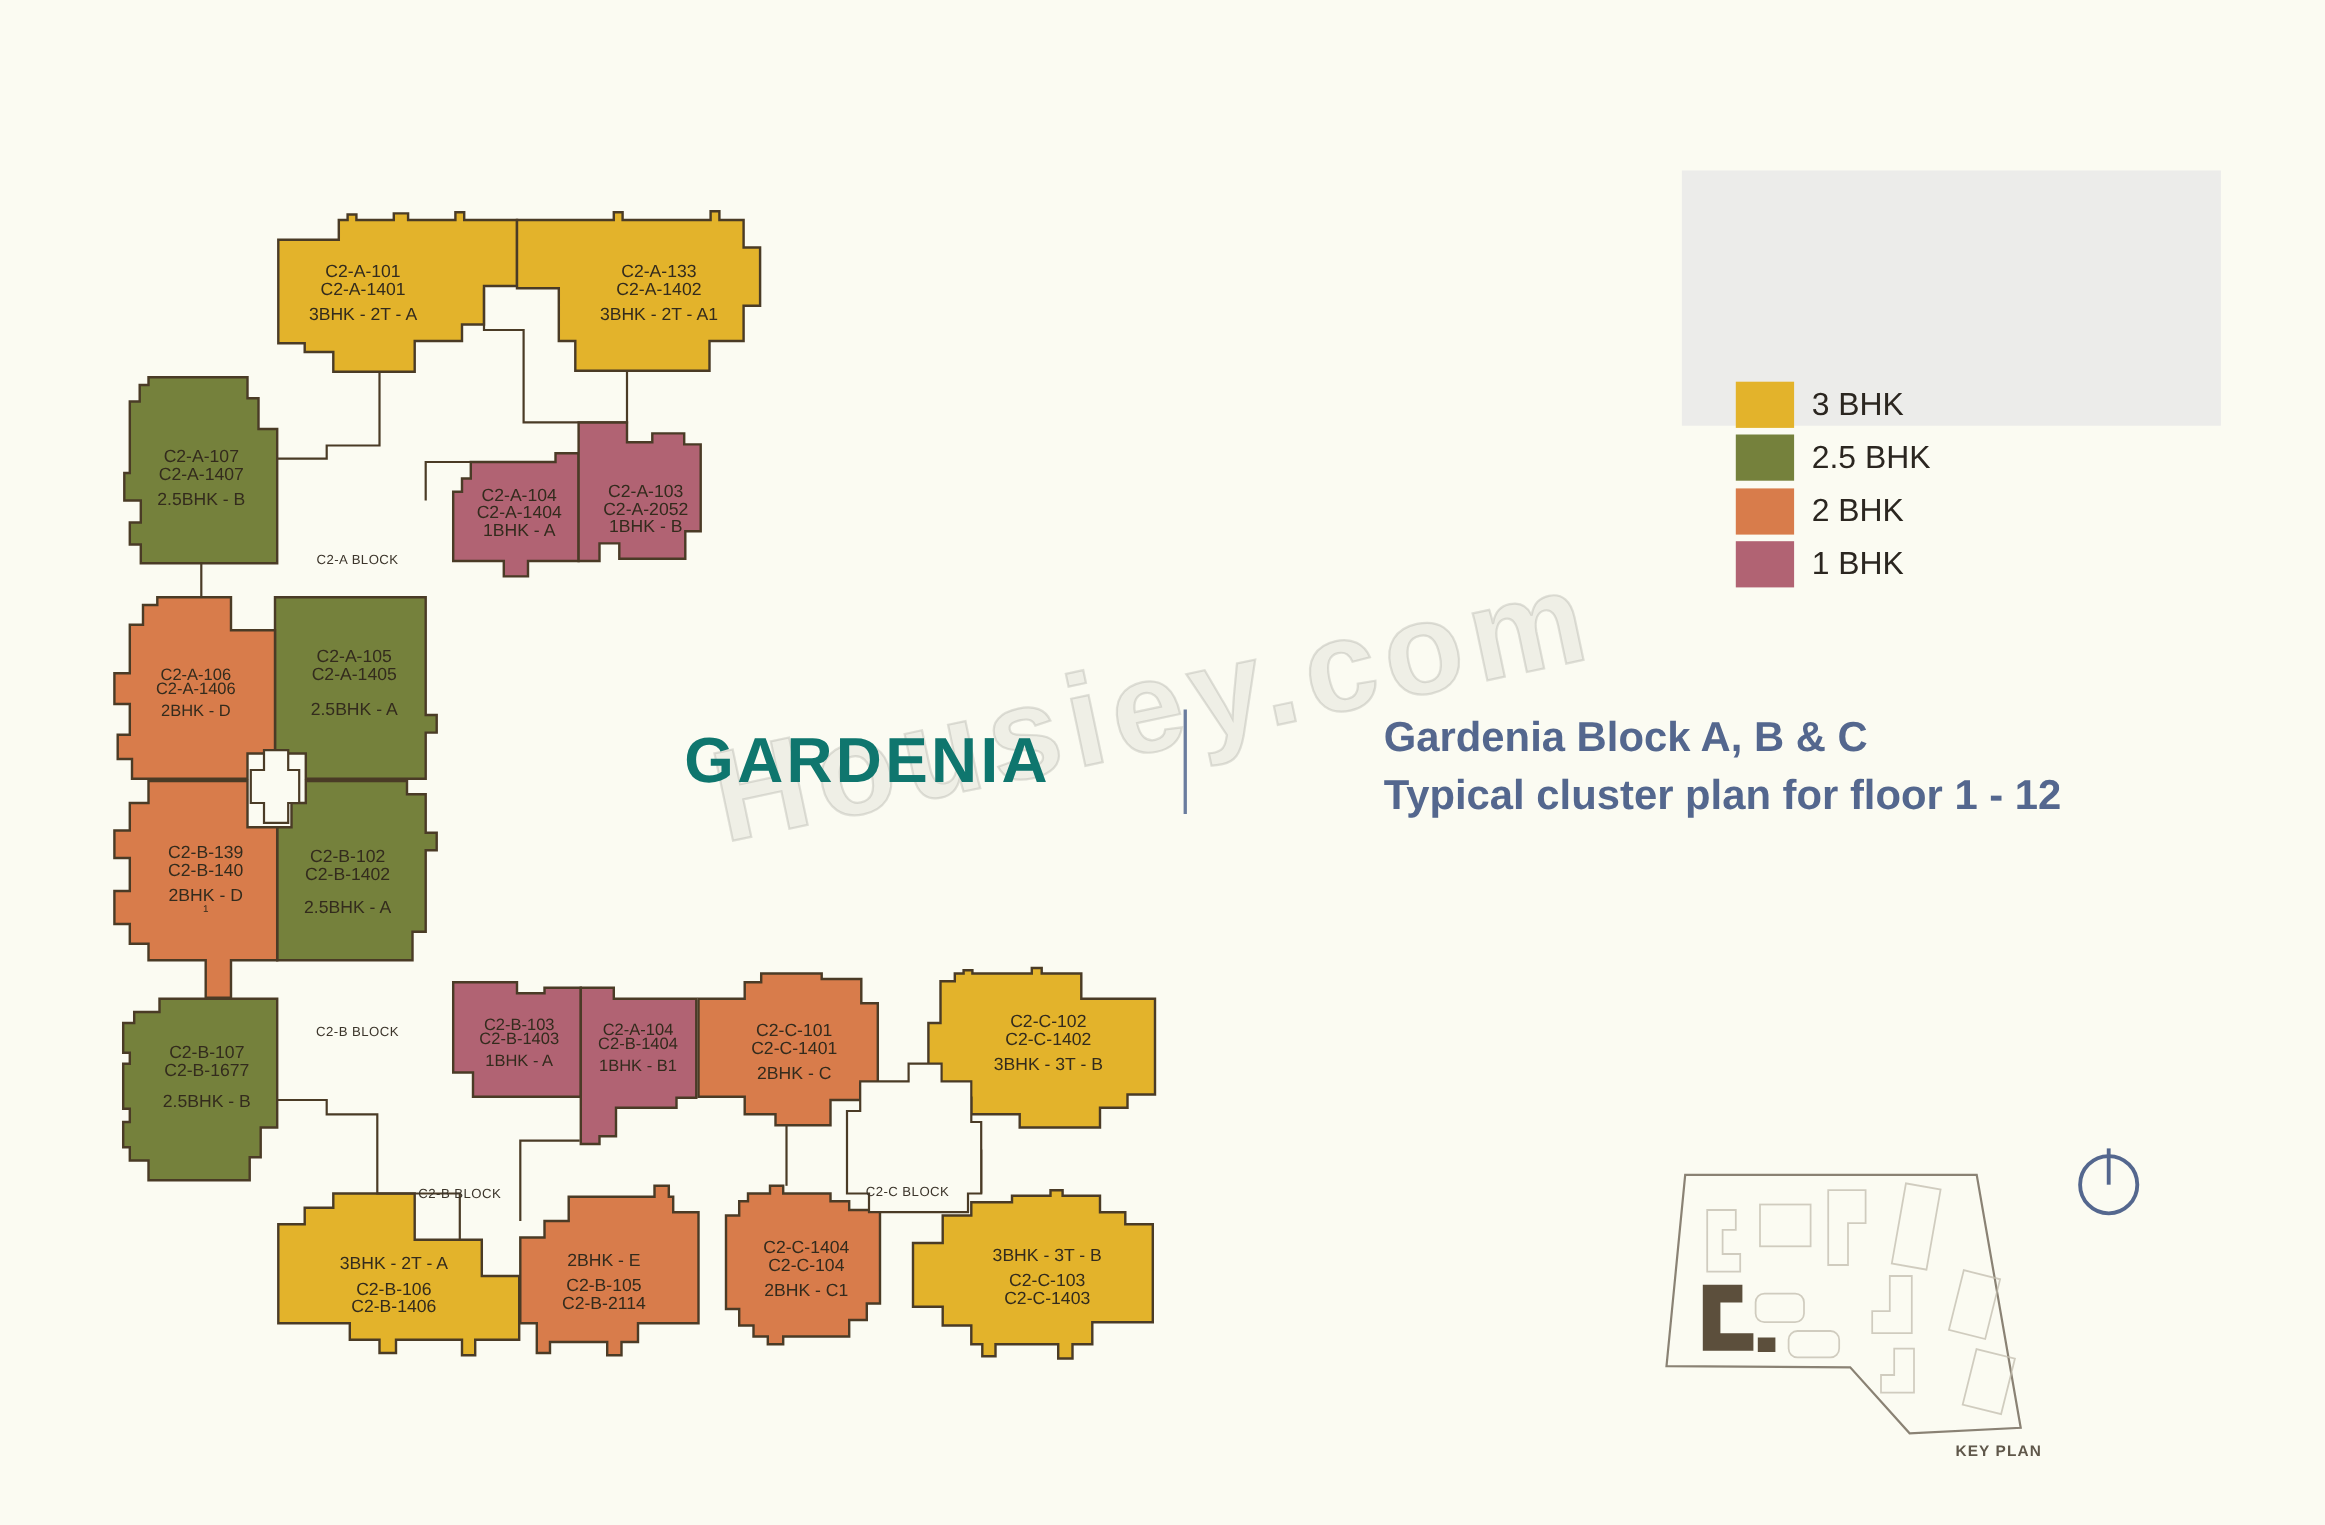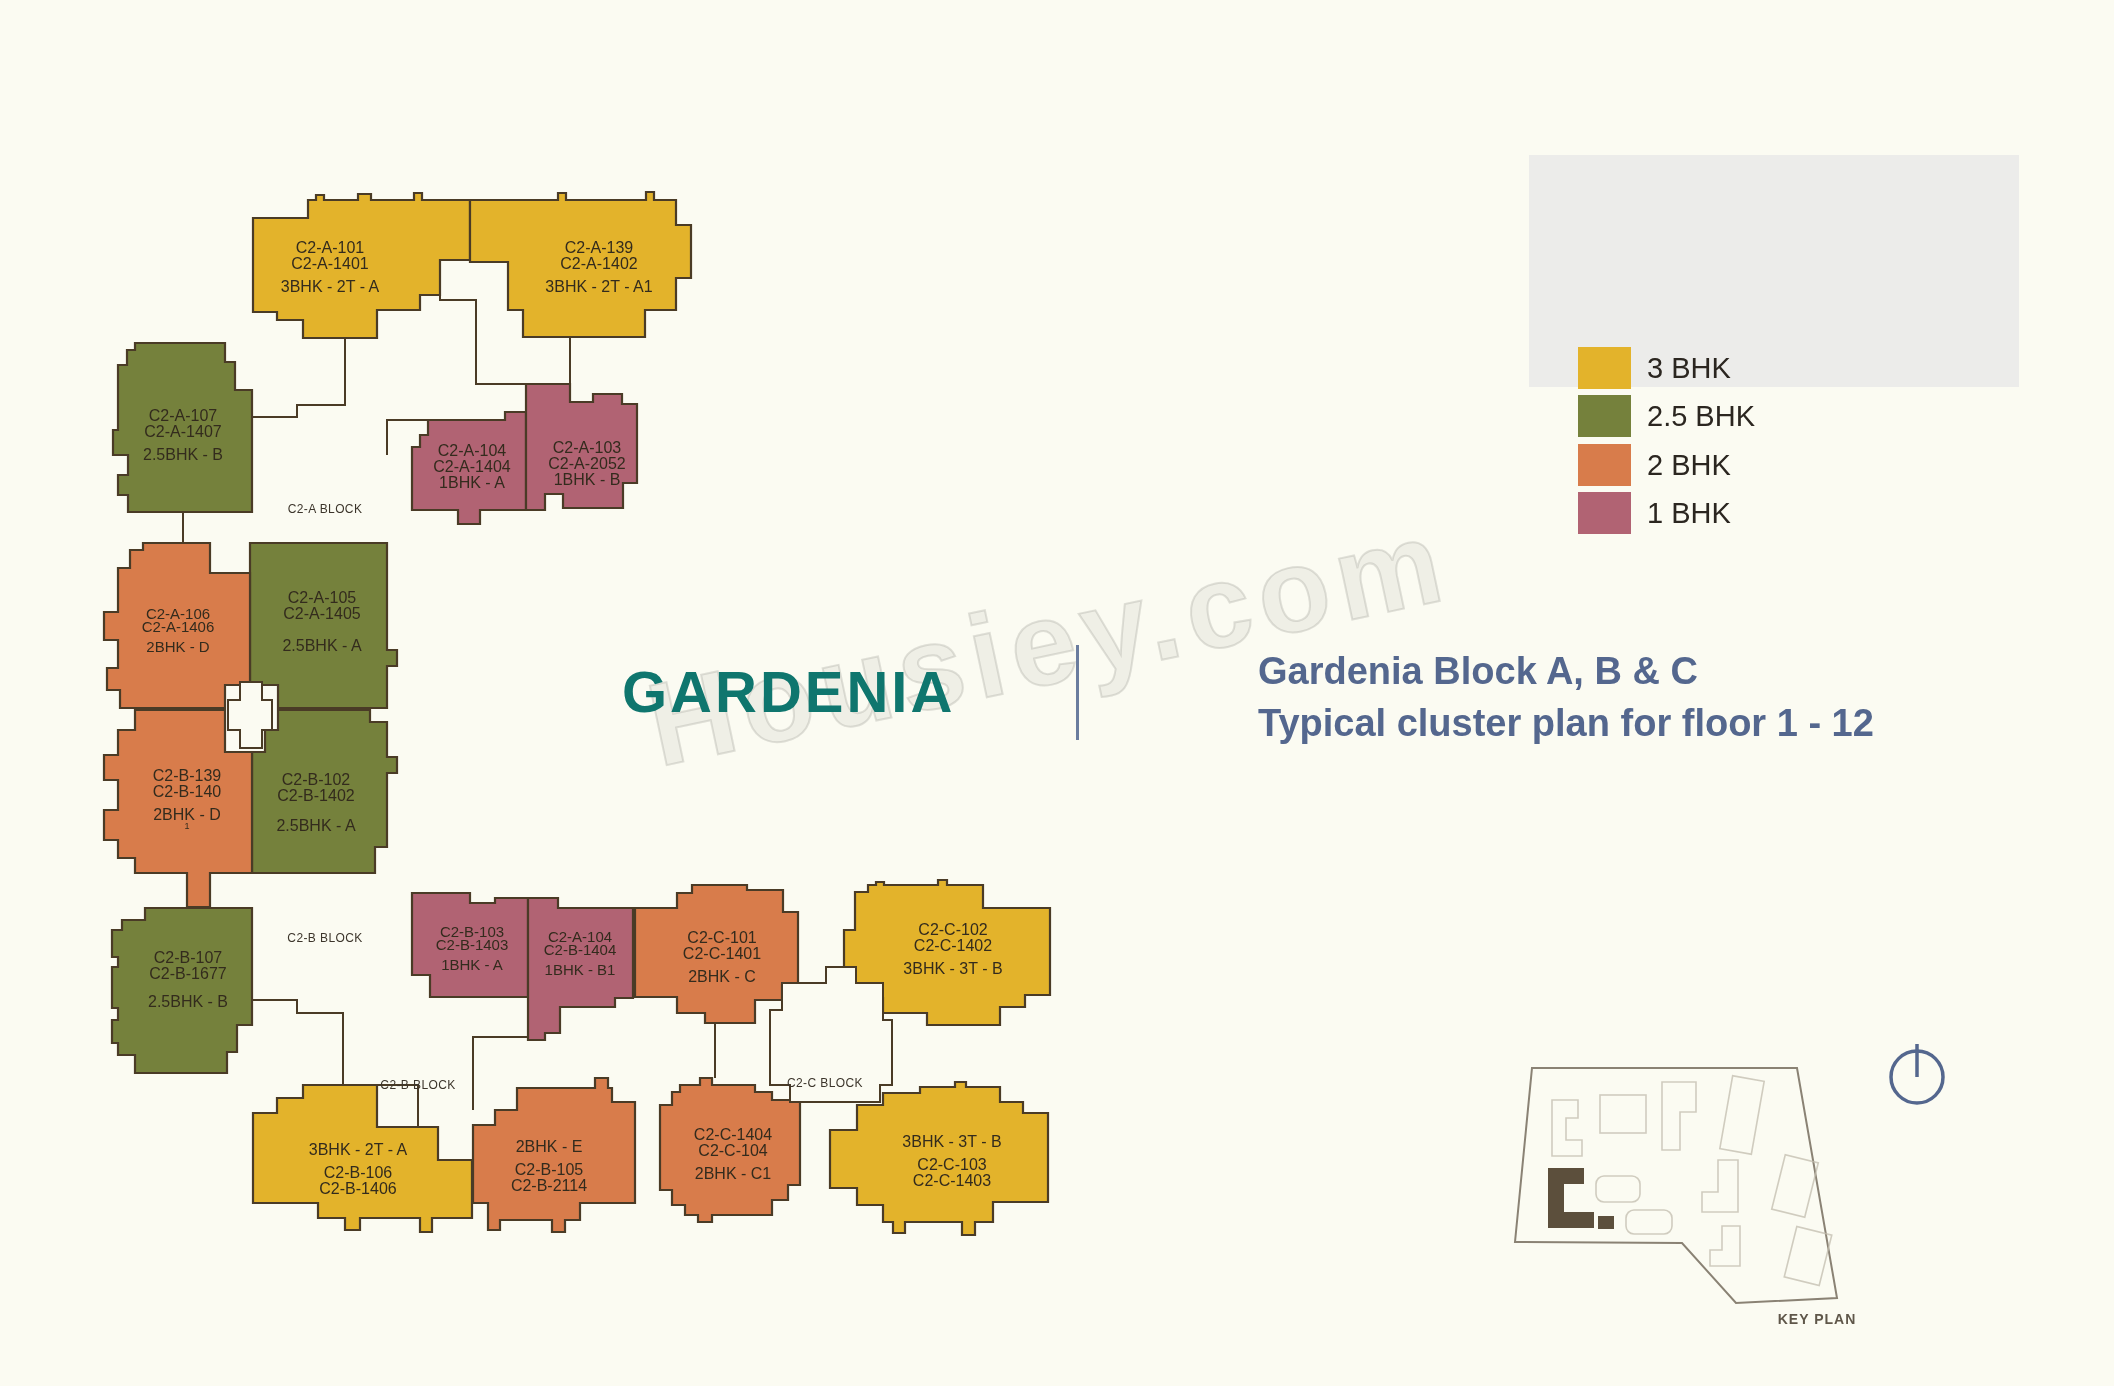--- a/index.html
+++ b/index.html
@@ -138,21 +138,21 @@
   <div class="blk-lbl" style="left:325px;top:902px">C2-B BLOCK</div>
   <div class="blk-lbl" style="left:418px;top:1049px">C2-B BLOCK</div>
   <div class="blk-lbl" style="left:825px;top:1047px">C2-C BLOCK</div>
 
   <div class="lbl" style="left:330px;top:240px">
     <span class="ln">C2-A-101</span>
     <span class="ln">C2-A-1401</span>
     <span class="ln gap">3BHK - 2T - A</span>
   </div>
   <div class="lbl" style="left:599px;top:240px">
-    <span class="ln">C2-A-139</span>
+    <span class="ln">C2-A-133</span>
     <span class="ln">C2-A-1402</span>
     <span class="ln gap">3BHK - 2T - A1</span>
   </div>
   <div class="lbl" style="left:183px;top:408px">
     <span class="ln">C2-A-107</span>
     <span class="ln">C2-A-1407</span>
     <span class="ln gap">2.5BHK - B</span>
   </div>
   <div class="lbl" style="left:472px;top:443px">
     <span class="ln">C2-A-104</span>

